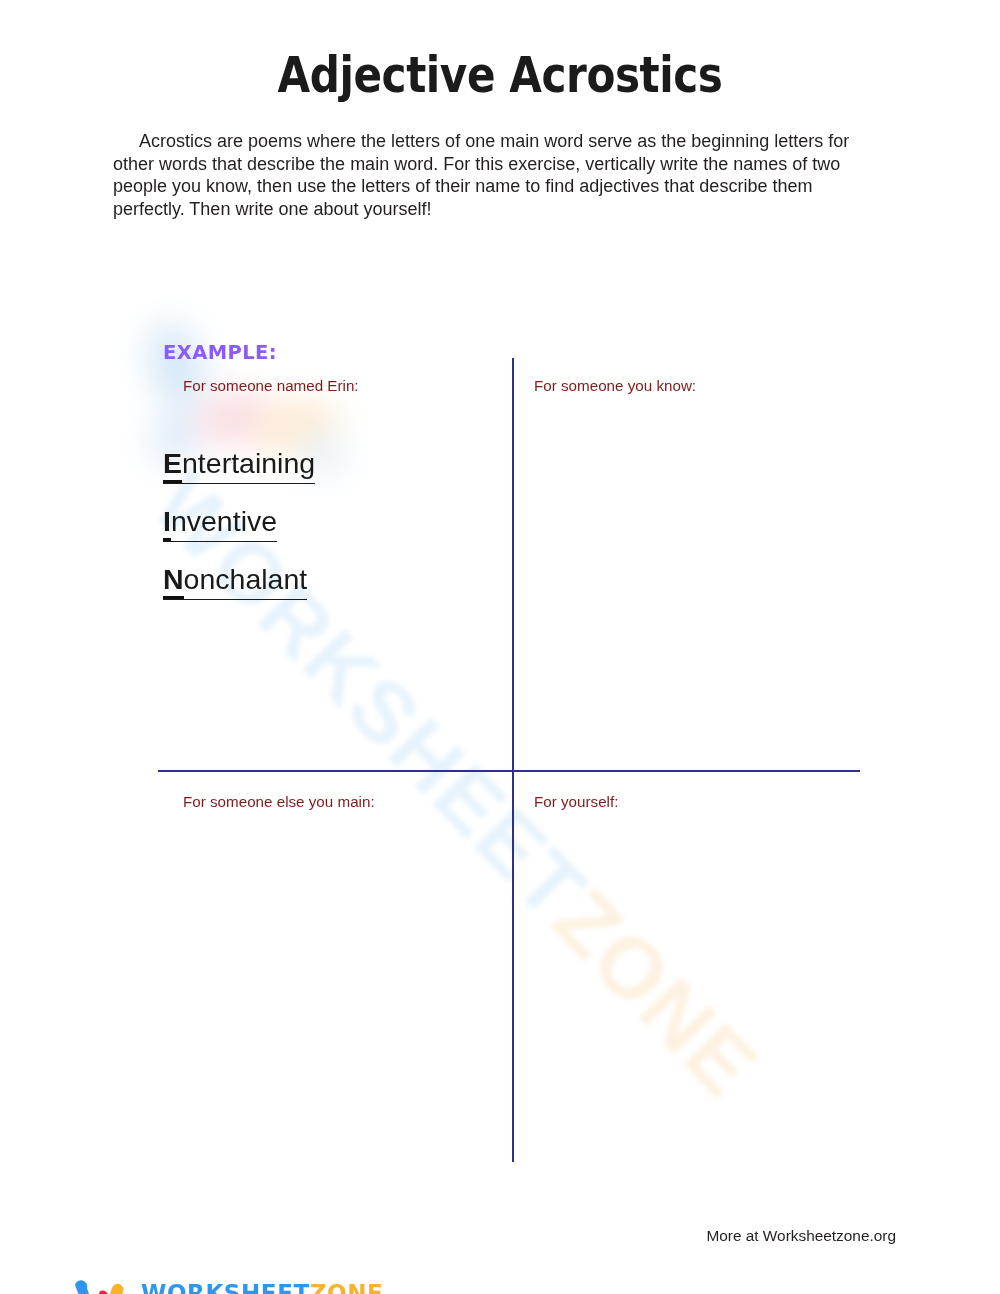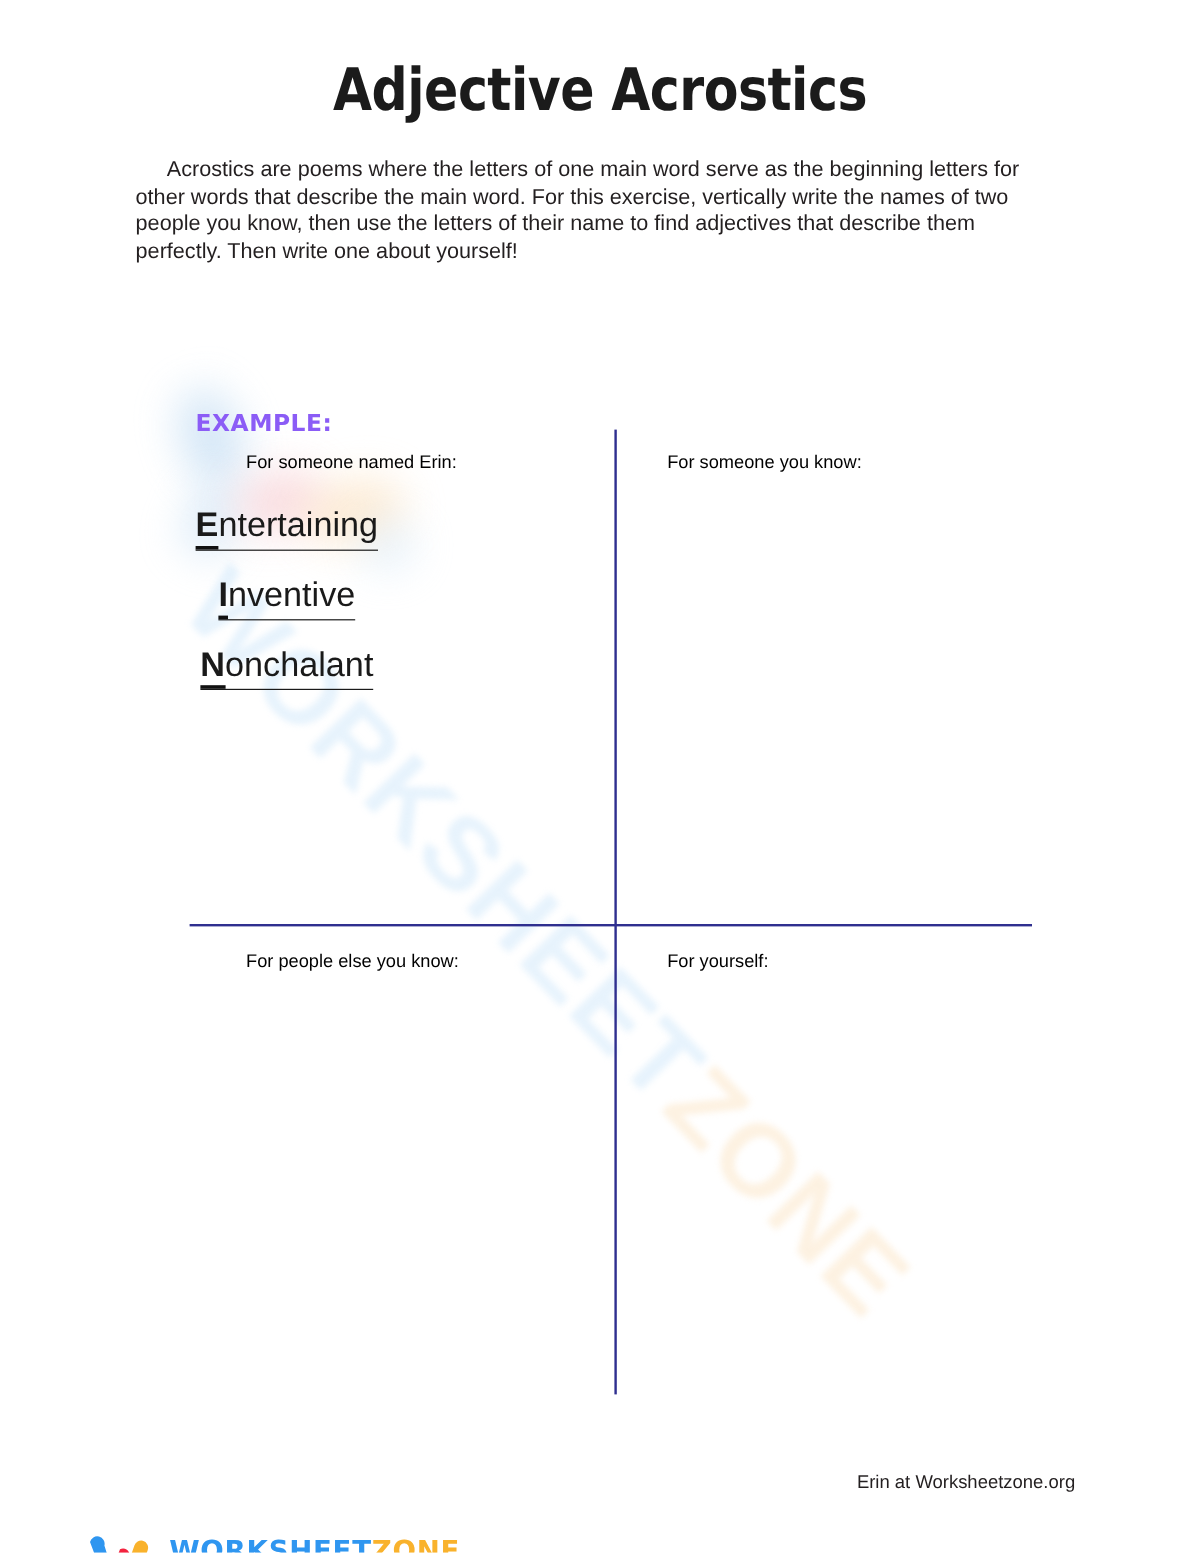--- a/index.html
+++ b/index.html
@@ -107,34 +107,32 @@
     font-weight: 700;
     font-size: 19.5px;
     letter-spacing: 0.4px;
     color: #8b5cf6;
     z-index: 4;
   }
 
   .quad-label {
     position: absolute;
     font-size: 15.2px;
-    color: #000000;
-    z-index: 4;
-    margin-left: 22px;
+    color: #7f1d1d;
+    z-index: 4;
   }
   #label-q1 { left: 183px; top: 377px; }
   #label-q2 { left: 534px; top: 377px; }
   #label-q3 { left: 183px; top: 793px; }
   #label-q4 { left: 534px; top: 793px; }
 
   #acrostic-list {
     position: absolute;
-    left: 163px; top: 420px;
-    z-index: 4;
-    text-align: center;
+    left: 163px; top: 445px;
+    z-index: 4;
   }
   .acrostic-item {
     display: block;
     margin-bottom: 19px;
     font-size: 28.5px;
     line-height: 37px;
     color: #1a1a1a;
     white-space: nowrap;
   }
   .acrostic-item .word {
@@ -217,31 +215,31 @@
     </div>
 
     <div class="acrostic-item">
       <span class="word"><span class="lead">N</span><span>onchalant</span></span>
     </div>
 
   </div>
 
   <div id="label-q2" class="quad-label">For someone you know:</div>
 
-  <div id="label-q3" class="quad-label">For people else you know:</div>
+  <div id="label-q3" class="quad-label">For someone else you main:</div>
 
   <div id="label-q4" class="quad-label">For yourself:</div>
 
   <div id="footer-logo">
     <svg id="logo-mark" viewBox="0 0 58 50">
       <path d="M5 5 L19 42 A5.5 5.5 0 0 0 29 42 L29 30 L24 30 L17 8 A6 6 0 0 0 5 5 Z" fill="#2f96f0"></path>
       <path d="M30 11 L20 38 A5.5 5.5 0 0 0 30 42 L38 16 A5.5 5.5 0 0 0 30 11 Z" fill="#f3233f"></path>
       <path d="M49 4 A6 6 0 0 0 42 8 L30 42 A5.8 5.8 0 0 0 41 46 L53 12 A6 6 0 0 0 49 4 Z" fill="#f9b22c"></path>
       <path d="M20 38 L24 30 L29 30 L29 42 A5.5 5.5 0 0 1 20 38 Z" fill="#1f6fa8"></path>
     </svg>
     <div id="logo-wordmark">
       <span class="lw-a">WORKSHEET</span><span class="lw-b">ZONE</span>
     </div>
   </div>
 
-  <div id="footer-note">Erin at Worksheetzone.org</div>
+  <div id="footer-note">More at Worksheetzone.org</div>
 
 </div>
 
 </body></html>

